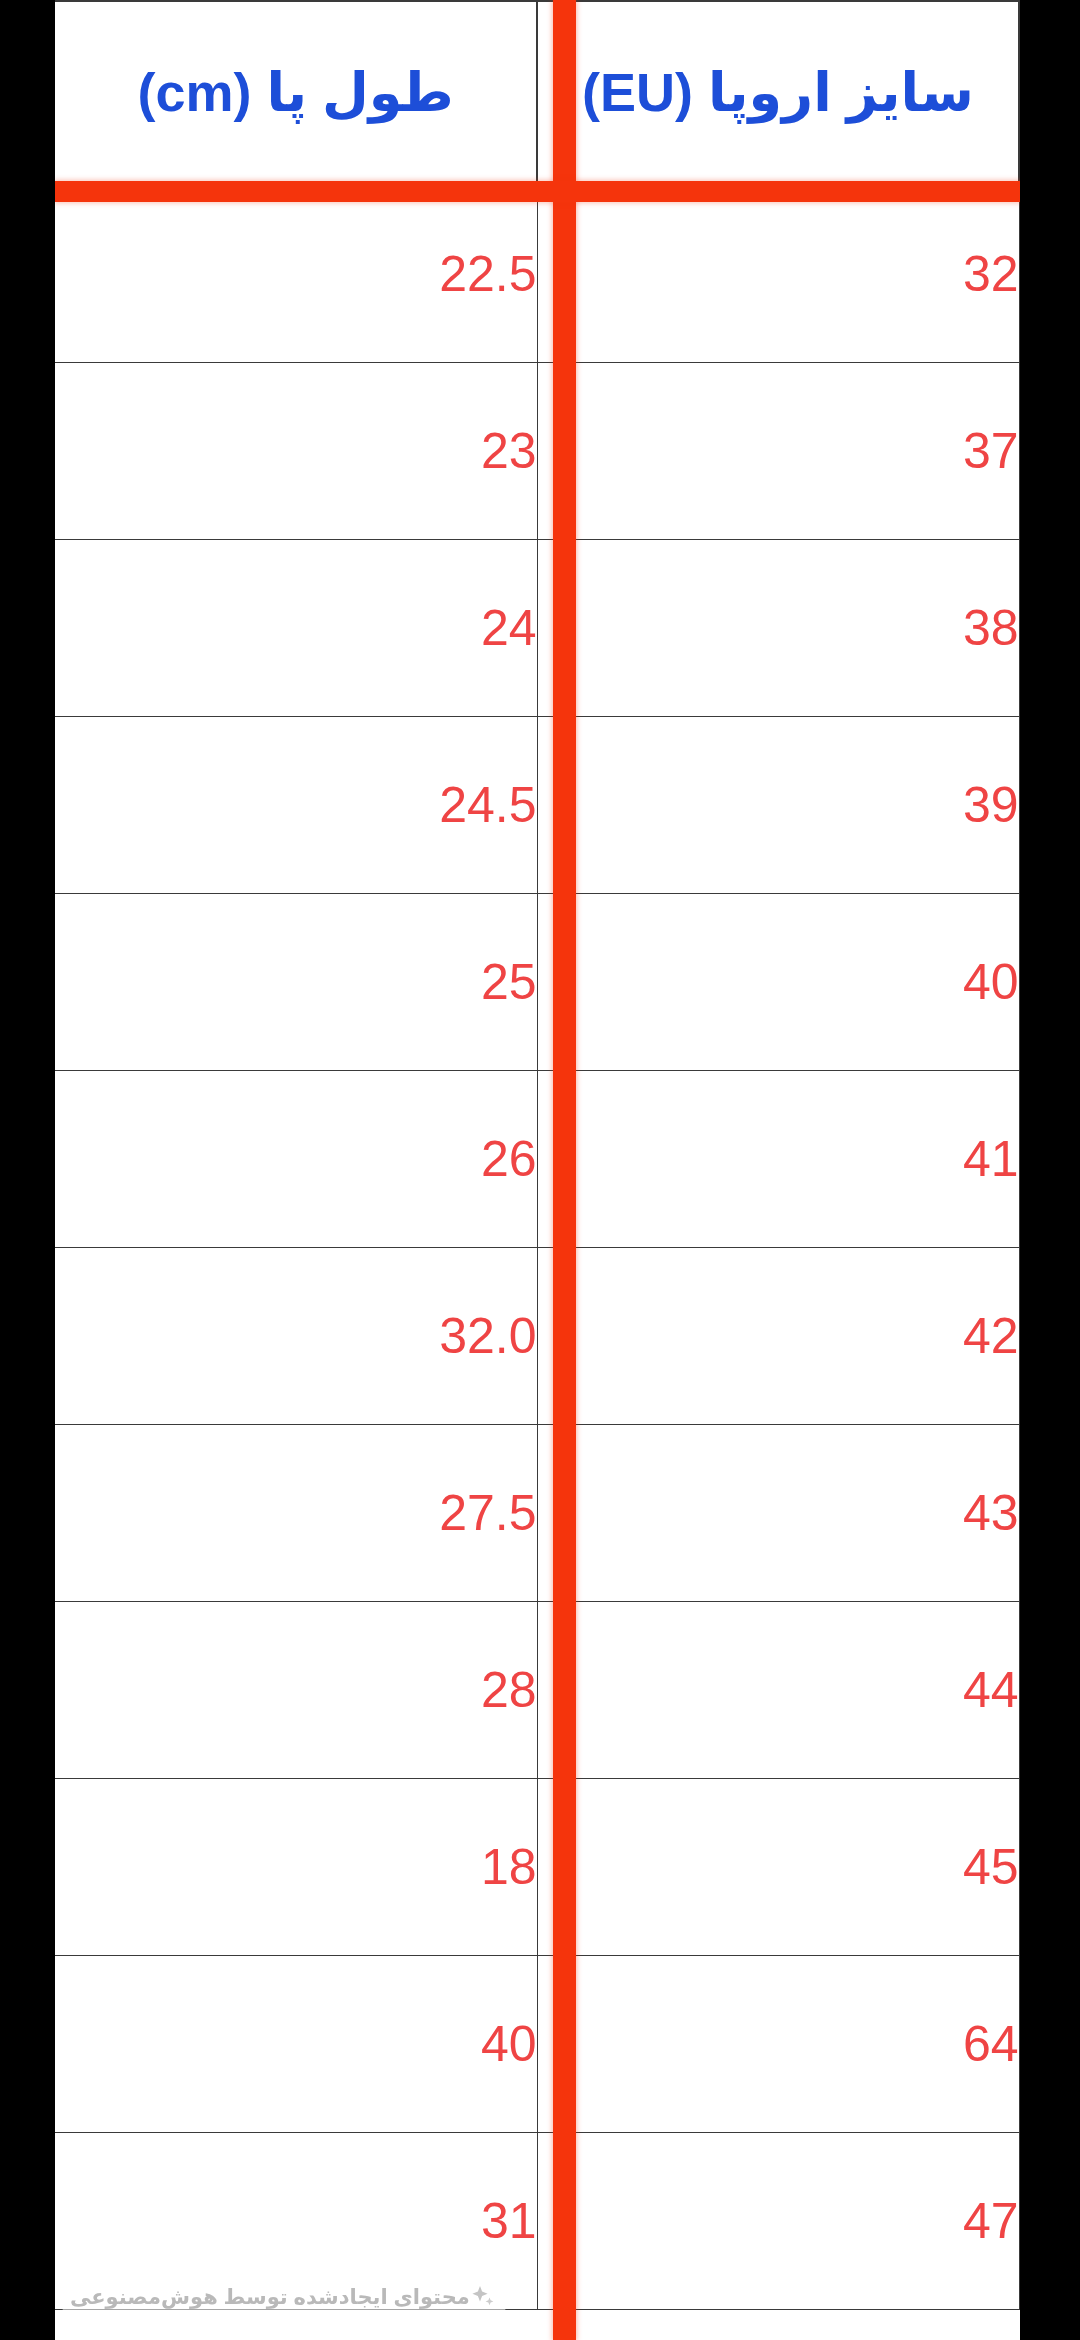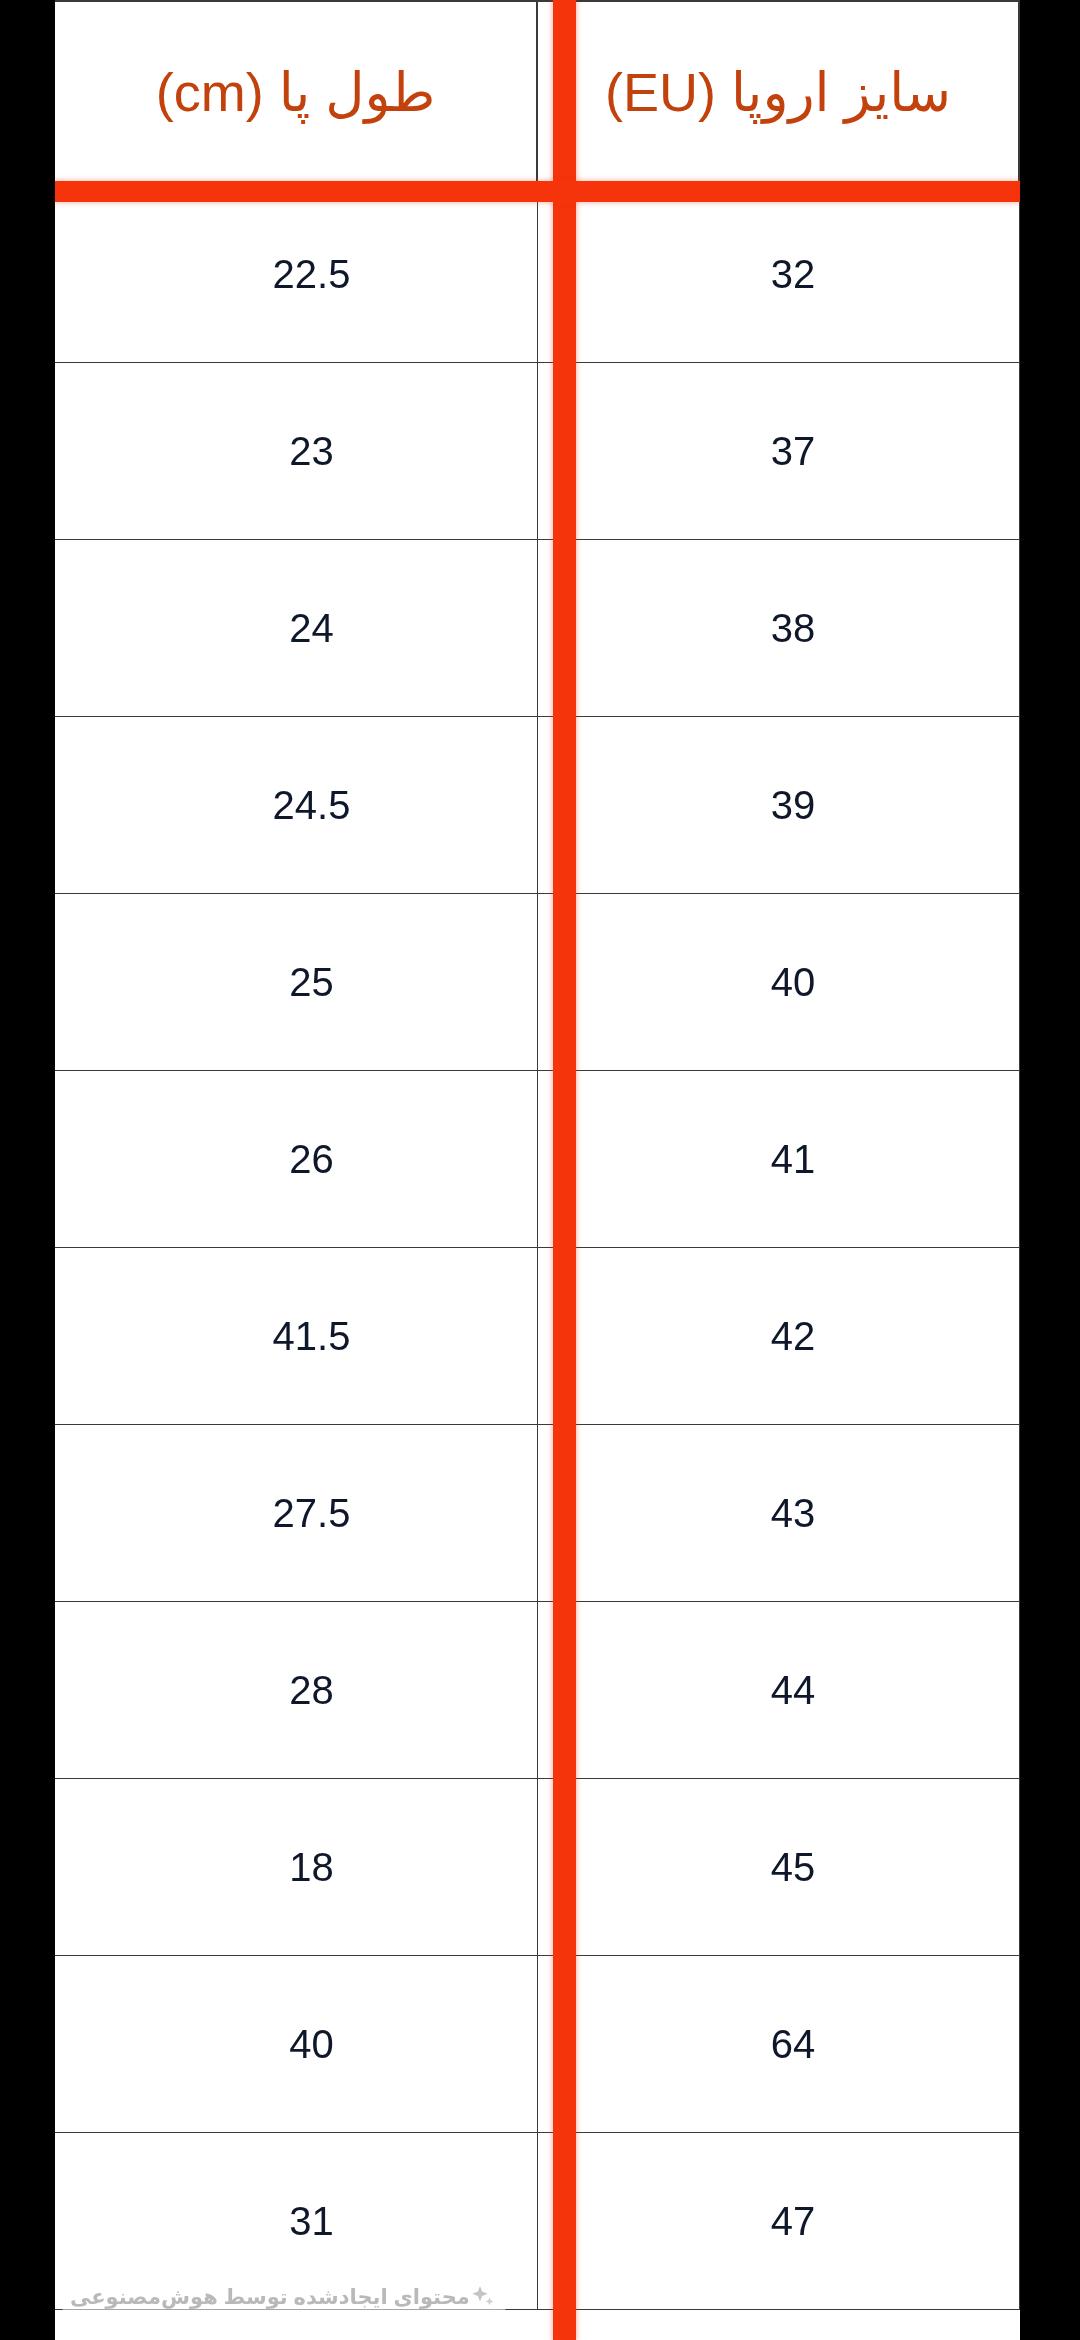--- a/index.html
+++ b/index.html
@@ -60,37 +60,37 @@
     box-sizing: border-box;
   }
   table.size-table th { border-width: 2px; }
 
   
   tr.head-row th {
     height: 184px;
   }
   .head-text {
     font-size: 54px;
-    font-weight: normal;
-    color: #c2410c;
+    font-weight: bold;
+    color: #1d4ed8;
     text-align: center;
     letter-spacing: 0px;
     line-height: 1.1;
     padding: 0 10px;
     white-space: nowrap;
     direction: rtl;
   }
 
   
   tr.data-row td { height: 177px; }
   .cell-eu, .cell-cm {
-    font-size: 40px;
+    font-size: 50px;
     font-weight: 400;
-    color: #0f172a;
-    text-align: center;
+    color: #ef4444;
+    text-align: right;
     direction: ltr;
     padding-left: 30px;
     line-height: 1;
   }
   .cell-cm { padding-left: 32px; }
 
   
   #red-vline {
     position: absolute;
     left: 553px;
@@ -209,21 +209,21 @@
             </td>
           <td>
               <div class="cell-cm">26</div>
             </td>
         </tr>
         <tr class="data-row">
           <td>
               <div class="cell-eu">42</div>
             </td>
           <td>
-              <div class="cell-cm">41.5</div>
+              <div class="cell-cm">32.0</div>
             </td>
         </tr>
         <tr class="data-row">
           <td>
               <div class="cell-eu">43</div>
             </td>
           <td>
               <div class="cell-cm">27.5</div>
             </td>
         </tr>

